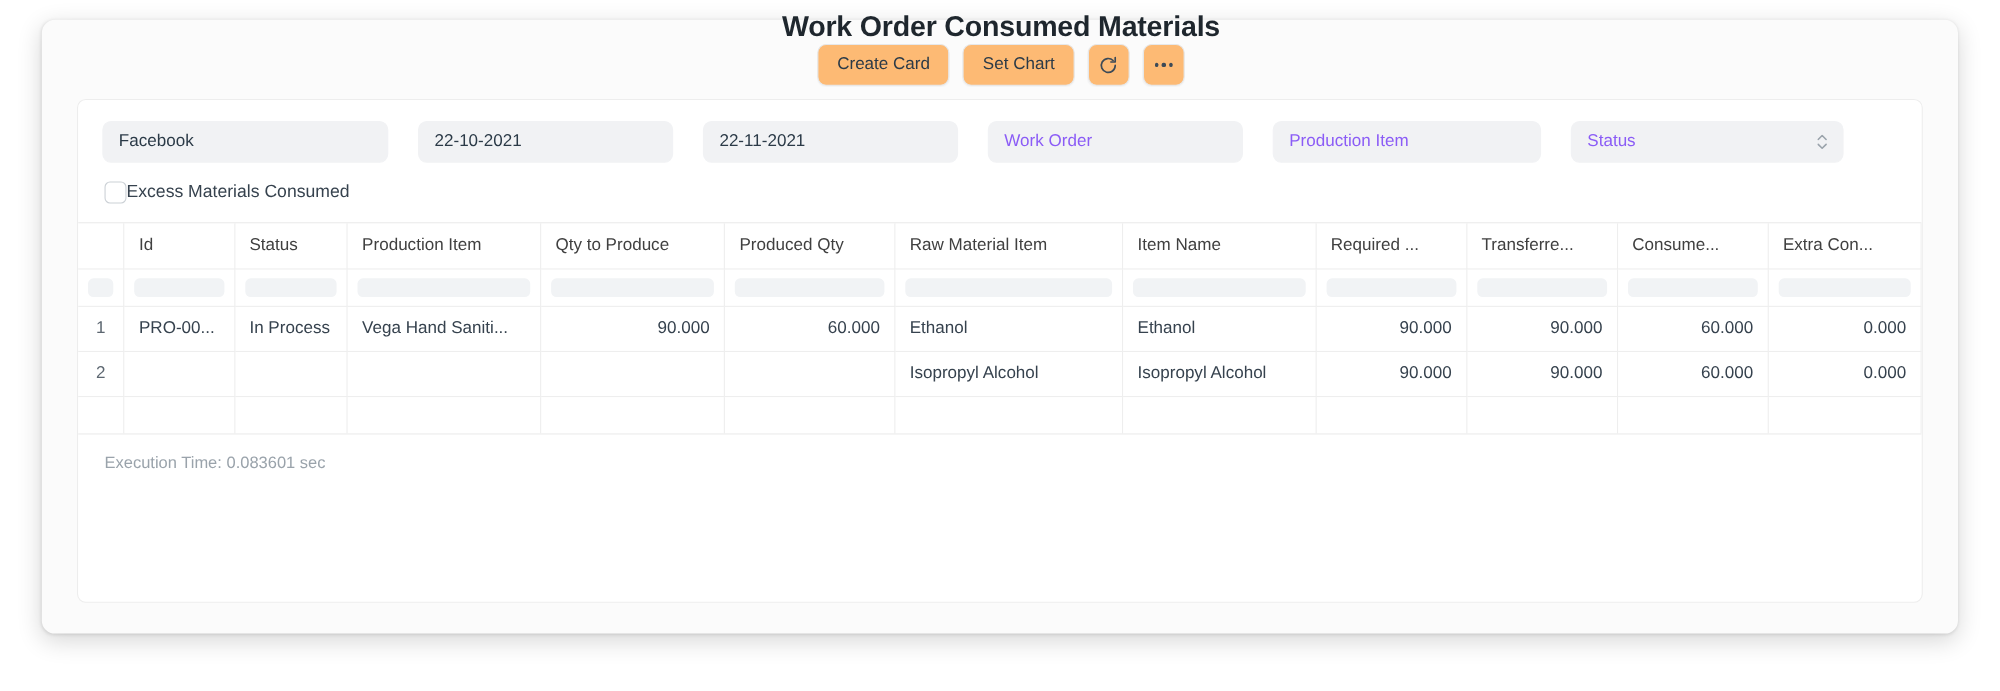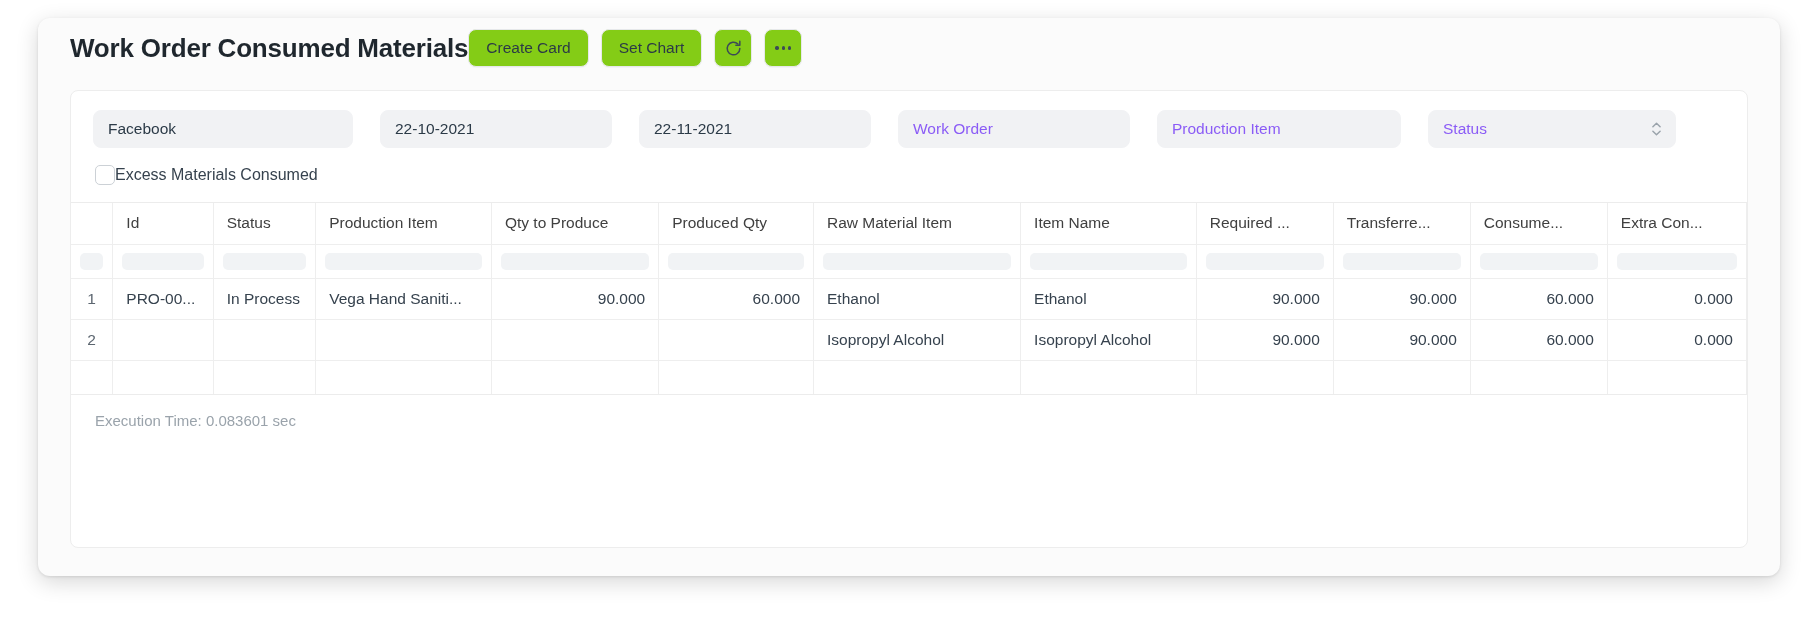--- a/index.html
+++ b/index.html
@@ -29,38 +29,39 @@
     box-shadow: 0 6px 22px rgba(0,0,0,0.16), 0 1px 3px rgba(0,0,0,0.10);
   }
 
   
   .card-header {
     position: relative;
     height: 60px;
     padding: 0 30px 0 32px;
     display: flex;
     align-items: center;
-    justify-content: flex-start;
+    justify-content: flex-end;
+    flex-direction: column;
   }
   .page-title {
     font-size: 26px;
     font-weight: bold;
     color: #1f272e;
     letter-spacing: -0.2px;
     white-space: nowrap;
   }
   .header-actions {
     display: flex;
     align-items: center;
     gap: 12px;
   }
   .btn {
     height: 38px;
     padding: 0 17px;
-    background: #84cc16;
+    background: #fdba74;
     border: 1px solid #e6e8ea;
     border-radius: 8px;
     font-size: 15.5px;
     color: #2b3a47;
     font-family: "Liberation Sans", sans-serif;
     display: flex;
     align-items: center;
     justify-content: center;
     white-space: nowrap;
     box-shadow: 0 1px 1px rgba(0,0,0,0.03);

